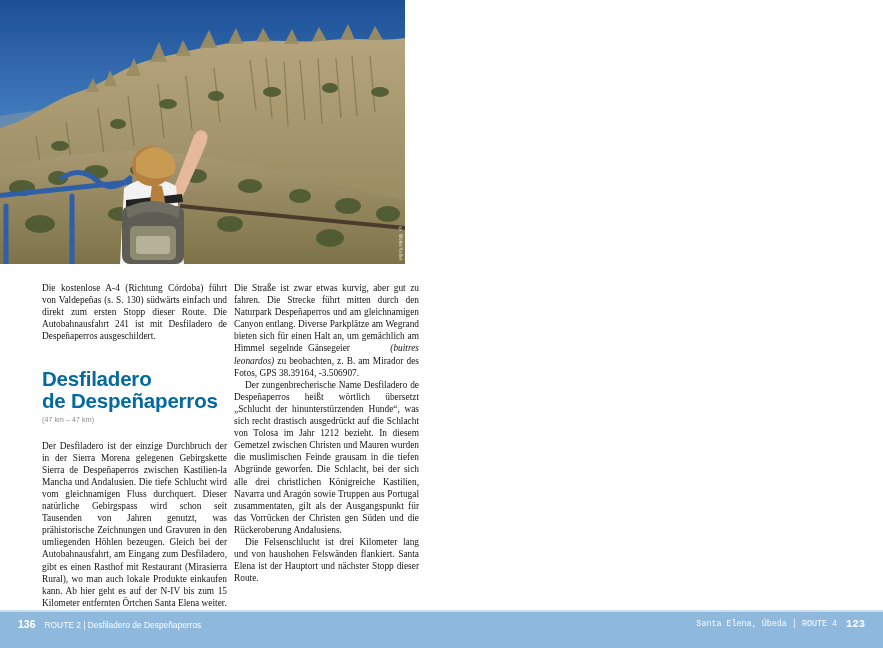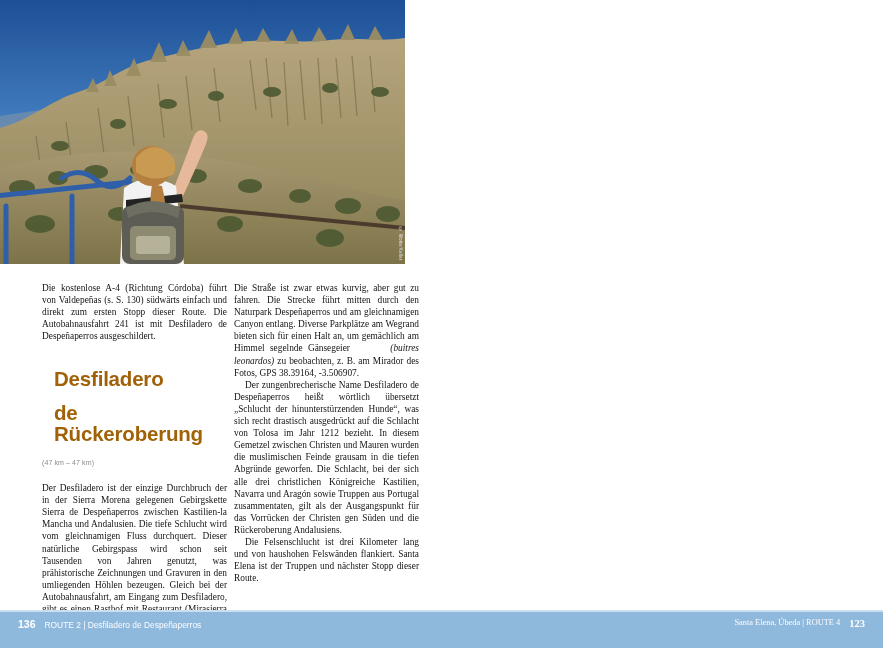--- a/index.html
+++ b/index.html
@@ -48,23 +48,23 @@
 
   #lc1{left:42px;top:282px;width:185px;}
   #lc2{left:234px;top:282px;width:185px;}
 
   
   .sec-head{
     font-family:"Liberation Sans", sans-serif;
     font-weight:bold;
     font-size:20.5px;
     line-height:21.5px;
-    color:#a16207;
+    color:#0369a1;
     letter-spacing:-0.2px;
-    margin:12px;
+    margin:0;
   }
   .sec-sub{
     font-family:"Liberation Sans", sans-serif;
     font-size:7px;
     color:#8b8b8b;
     letter-spacing:.1px;
     margin:3px 0 0 0;
   }
   .head-block{margin:26px 0 13px 0;}
 
@@ -78,23 +78,23 @@
     background:#ffffff;opacity:.55;
   }
   .f-left{
     position:absolute;left:18px;top:8px;
     font-family:"Liberation Sans", sans-serif;
     font-size:8.4px;color:#ffffff;
     display:flex;align-items:baseline;gap:9px;
   }
   .f-right{
     position:absolute;right:18px;top:8px;
-    font-family:Liberation Serif, serif;
+    font-family:Liberation Mono, monospace;
     font-size:8.4px;color:#ffffff;
-    display:flex;align-items:flex-start;gap:9px;
+    display:flex;align-items:center;gap:9px;
   }
   .f-num{font-weight:bold;font-size:10.5px;}
   .f-label{opacity:.97;}
 </style>
 </head>
 <body>
 
 <div class="spread">
 
   <div class="page-left">
@@ -215,31 +215,31 @@
         <rect width="405" height="264" fill="none"></rect>
       </svg>
       <div class="photo-credit">© Wotte/Keller</div>
     </div>
 
     <div class="col" id="lc1">
       <p>Die kostenlose A-4 (Richtung Córdoba) führt von Valdepeñas (s. S. 130) südwärts einfach und direkt zum ersten Stopp dieser Route. Die Autobahnausfahrt 241 ist mit Desfiladero de Despeñaperros ausgeschildert.</p>
 
       <div class="head-block">
         <div class="sec-head">Desfiladero</div>
-        <div class="sec-head">de Rückeroberung</div>
+        <div class="sec-head">de Despeñaperros</div>
         <div class="sec-sub">(47 km – 47 km)</div>
       </div>
 
       <p><span>Der Desfiladero ist der einzige Durchbruch der in der Sierra Morena gelegenen Gebirgskette </span><b>Sierra de Despeñaperros</b><span> zwischen Kastilien-la Mancha und Andalusien. Die tiefe </span><b>Schlucht</b><span> wird vom gleichnamigen Fluss durchquert. Dieser natürliche Gebirgspass wird schon seit Tausenden von Jahren genutzt, was prähistorische Zeichnungen und Gravuren in den umliegenden Höhlen bezeugen. Gleich bei der Autobahnausfahrt, am Eingang zum Desfiladero, gibt es einen </span><b>Rasthof mit Restaurant</b><span> (Mirasierra Rural), wo man auch lokale Produkte einkaufen kann. Ab hier geht es auf der N-IV bis zum 15 Kilometer entfernten Örtchen Santa Elena weiter.</span></p>
     </div>
 
     <div class="col" id="lc2">
       <p><span>Die Straße ist zwar etwas kurvig, aber gut zu fahren. Die Strecke führt mitten durch den </span><b>Naturpark Despeñaperros</b><span> und am gleichnamigen Canyon entlang. Diverse Parkplätze am Wegrand bieten sich für einen Halt an, um gemächlich am Himmel segelnde Gänsegeier </span><i>(buitres leonardos)</i><span> zu beobachten, z. B. am Mirador des Fotos, GPS 38.39164, -3.506907.</span></p>
       <p class="ind"><span>Der zungenbrecherische Name Desfiladero de Despeñaperros heißt wörtlich übersetzt „Schlucht der hinunterstürzenden Hunde“, was sich recht drastisch ausgedrückt auf die </span><b>Schlacht von Tolosa</b><span> im Jahr 1212 bezieht. In diesem Gemetzel zwischen Christen und Mauren wurden die muslimischen Feinde grausam in die tiefen Abgründe geworfen. Die Schlacht, bei der sich alle drei christlichen Königreiche Kastilien, Navarra und Aragón sowie Truppen aus Portugal zusammentaten, gilt als der Ausgangspunkt für das Vorrücken der Christen gen Süden und die Rückeroberung Andalusiens.</span></p>
-      <p class="ind">Die Felsenschlucht ist drei Kilometer lang und von haushohen Felswänden flankiert. Santa Elena ist der Truppen und nächster Stopp dieser Route.</p>
+      <p class="ind">Die Felsenschlucht ist drei Kilometer lang und von haushohen Felswänden flankiert. Santa Elena ist der Hauptort und nächster Stopp dieser Route.</p>
     </div>
   </div>
 
   <div class="page-right">
 
     
     
 
     
     

